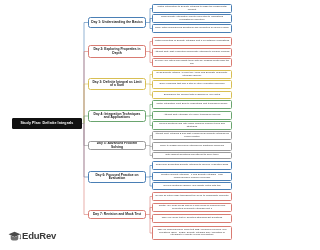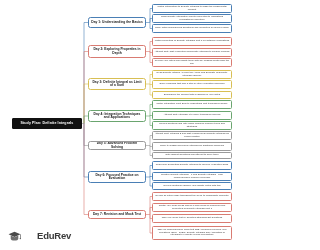--- a/index.html
+++ b/index.html
@@ -56,21 +56,21 @@
   
   .c-blue{border-color:#4a7fb5;}
   .c-red{border-color:#d97b72;}
   .c-yellow{border-color:#d8bf54;}
   .c-green{border-color:#6aa56f;}
   .c-gray{border-color:#9a9a9a;}
 
   #brand{
     position:absolute;
     left:8px;bottom:8px;
-    display:flex;align-items:center;gap:16px;text-align:center;
+    display:flex;align-items:center;gap:1px;text-align:center;
   }
   #brand .cap{
     width:13px;height:13px;position:relative;flex:none;
   }
   #brand .label{
     font-size:9.5px;
     font-weight:bold;
     color:#3a3a3a;
     letter-spacing:-0.2px;
   }

